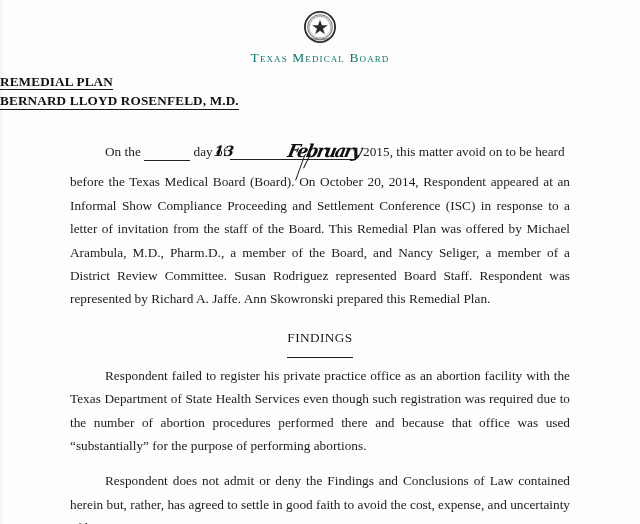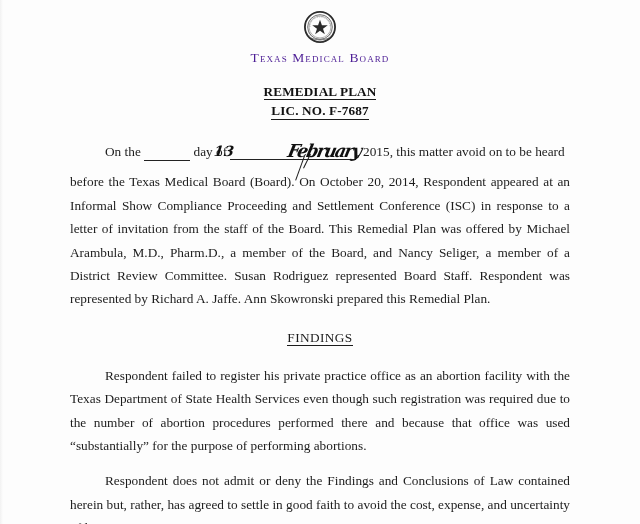--- a/index.html
+++ b/index.html
@@ -40,28 +40,27 @@
   .seal {
     width: 46px;
     height: 42px;
     margin: 0 auto 3px auto;
     display: block;
   }
   .agency-name {
     font-size: 13.5px;
     letter-spacing: 1.1px;
     font-variant: small-caps;
-    color: #4c1d95;
+    color: #0f766e;
     line-height: 1.1;
   }
 
   
   .title-block {
-    text-align: center;
-    margin-top: 17px;
+    margin-top: 7px;
     line-height: 15.5px;
   }
   .title-line {
     font-weight: bold;
     font-size: 13.2px;
     letter-spacing: 0.15px;
     display: inline-block;
     border-bottom: 1.4px solid #1a1a1a;
     padding-bottom: 0px;
     color: #111;
@@ -153,21 +152,21 @@
   
   .section-head {
     text-align: center;
     font-size: 13.3px;
     color: #1c1c1c;
     margin-top: 19px;
     margin-bottom: 18px;
   }
   .section-head span {
     border-bottom: 1.1px solid #1c1c1c;
-    padding-bottom: 0px;
+    padding-bottom: 12px;
     letter-spacing: 0.4px;
   }
 </style>
 </head>
 <body>
 
 <div class="scan-edge"></div>
 
 <div class="page">
 
@@ -182,21 +181,21 @@
       <path d="M30 70 q20 9 40 0" fill="none" stroke="#3a3a3a" stroke-width="1.4"></path>
     </svg>
     <div class="agency-name">Texas Medical Board</div>
   </div>
 
   <div class="title-block">
     <div class="title-row">
       <span class="title-line">REMEDIAL PLAN</span>
     </div>
     <div class="title-row">
-      <span class="title-line">LIC. NO. F-7687</span>
+      <span class="title-line">BERNARD LLOYD ROSENFELD, M.D.</span>
     </div>
   </div>
 
   <div class="body-area">
 
     <p class="para"><span>On the</span>&nbsp;<span class="blank blank-day"><span class="hand hand-day">13</span></span>&nbsp;<span>day of</span>&nbsp;<span class="blank blank-month"><span class="hand hand-month">February</span><span class="hand-tail"></span><span class="hand-tail2"></span></span><span>, 2015, this matter avoid on to be heard</span></p>
 
     <p class="para noindent">before the Texas Medical Board (Board). On October 20, 2014, Respondent appeared at an Informal Show Compliance Proceeding and Settlement Conference (ISC) in response to a letter of invitation from the staff of the Board. This Remedial Plan was offered by Michael Arambula, M.D., Pharm.D., a member of the Board, and Nancy Seliger, a member of a District Review Committee. Susan Rodriguez represented Board Staff. Respondent was represented by Richard A. Jaffe. Ann Skowronski prepared this Remedial Plan.</p>
 
     <div class="section-head">

